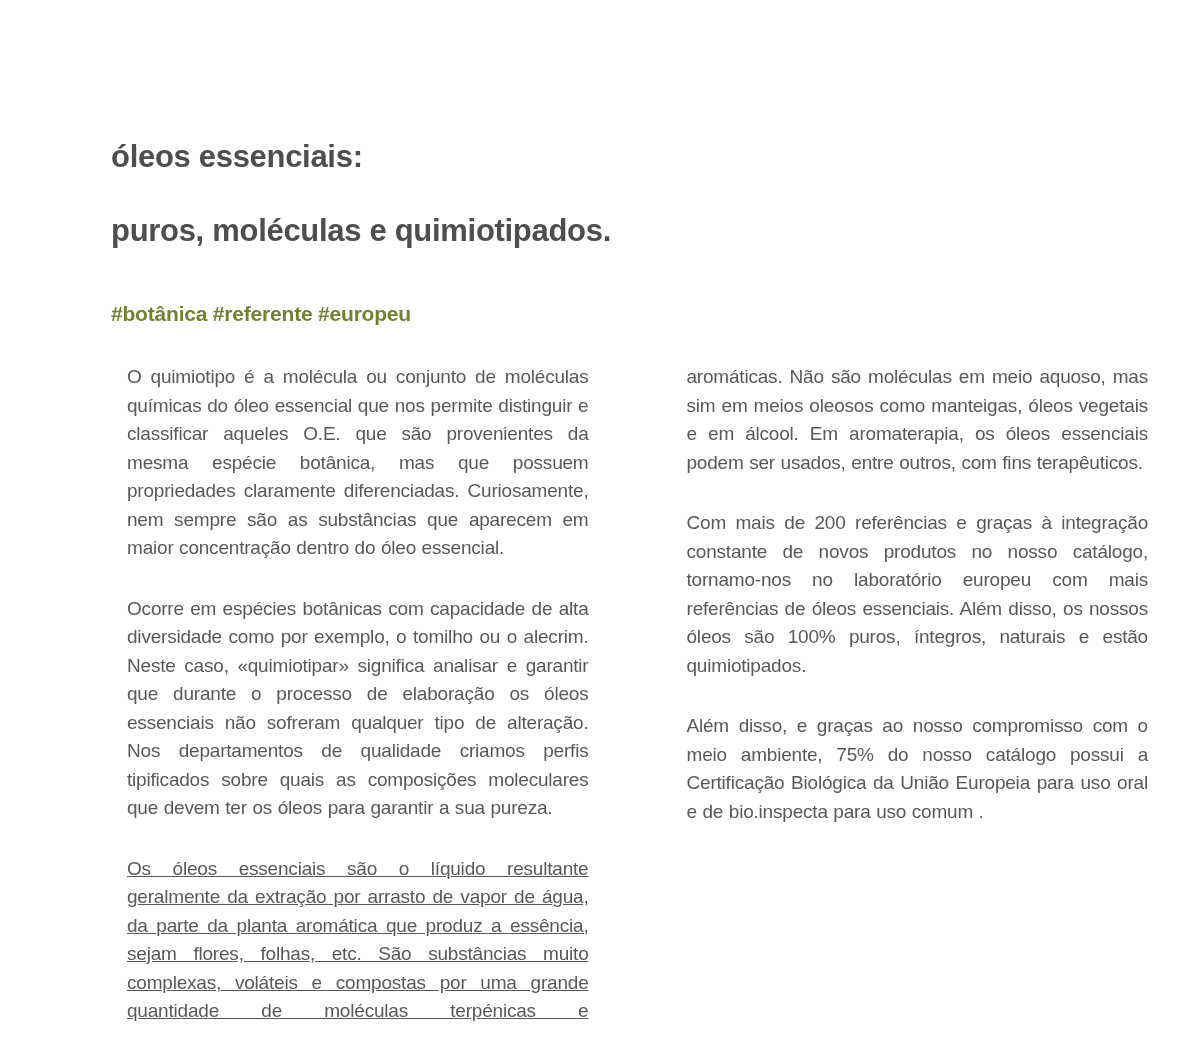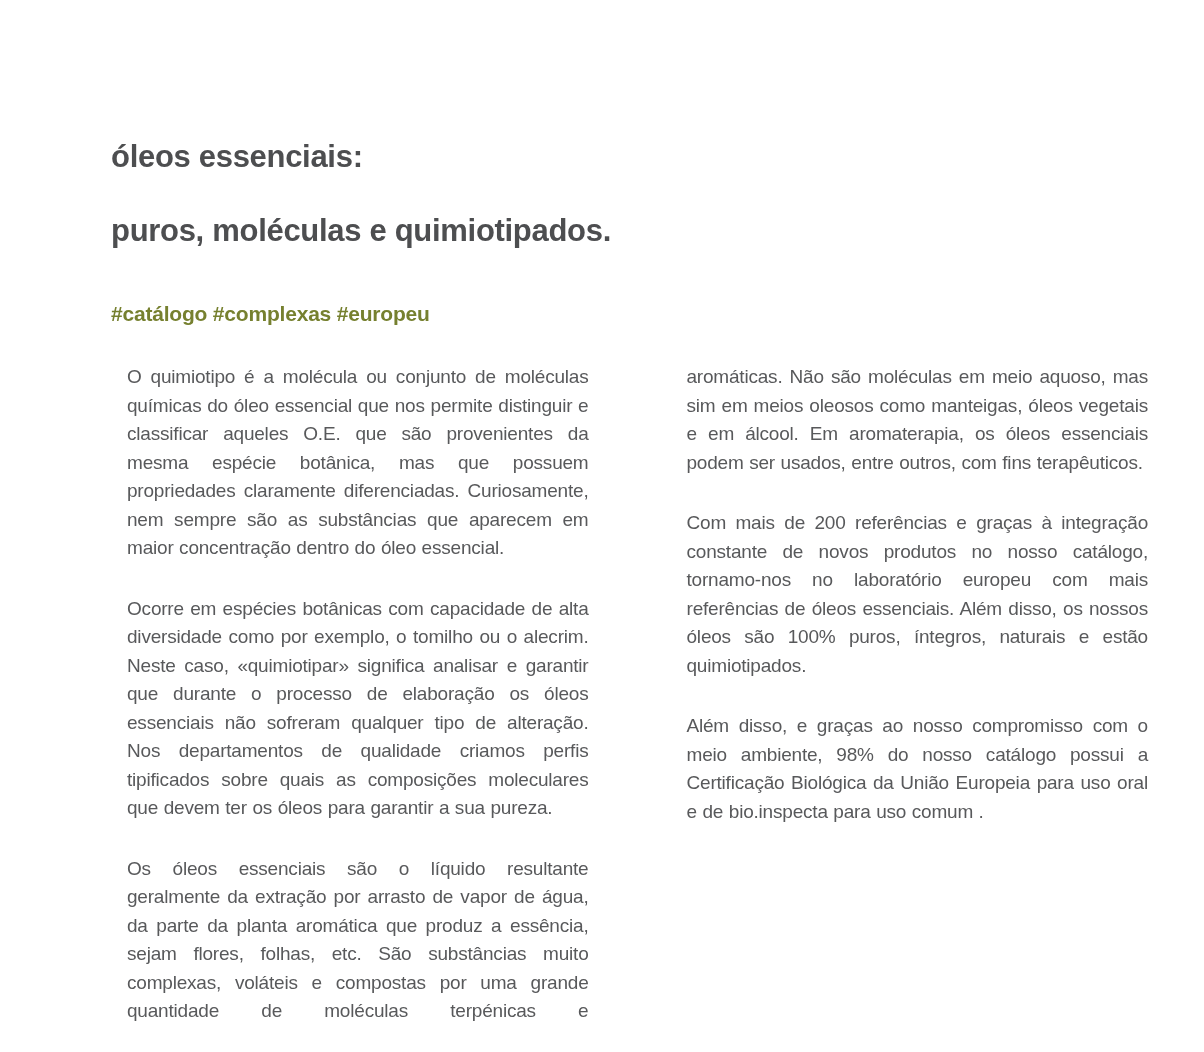--- a/index.html
+++ b/index.html
@@ -53,21 +53,21 @@
     width: 541px;
     font-size: 19px;
     line-height: 28.5px;
     color: #58595B;
     text-align: justify;
     letter-spacing: -0.2px;
     word-spacing: 0.5px;
   }
   .column p { margin: 0; }
   .gap-normal { margin-top: 24px; }
-  .gap-large  { margin-top: 49px; }
+  .gap-large  { margin-top: 49px; text-decoration: underline; }
   .gap-xlarge { margin-top: 53px; }
   .justify-last { text-align-last: justify; }
 
   
   .footer {
     position: absolute;
     left: 47px;
     top: 994px;
     width: 1110px;
     display: flex;
@@ -80,35 +80,35 @@
   }
 </style>
 </head>
 <body>
 
 <div class="page">
 
   <div class="header">
     <div class="title-line">óleos essenciais:</div>
     <div class="title-line">puros, moléculas e quimiotipados.</div>
-    <div class="hashtags">#catálogo #complexas #europeu</div>
+    <div class="hashtags">#botânica #referente #europeu</div>
   </div>
 
   <div class="columns">
 
     <div class="column">
       <p>O quimiotipo é a molécula ou conjunto de moléculas químicas do óleo essencial que nos permite distinguir e classificar aqueles O.E. que são provenientes da mesma espécie botânica, mas que possuem propriedades claramente diferenciadas. Curiosamente, nem sempre são as substâncias que aparecem em maior concentração dentro do óleo essencial.</p>
       <p class="gap-normal">Ocorre em espécies botânicas com capacidade de alta diversidade como por exemplo, o tomilho ou o alecrim. Neste caso, «quimiotipar» significa analisar e garantir que durante o processo de elaboração os óleos essenciais não sofreram qualquer tipo de alteração. Nos departamentos de qualidade criamos perfis tipificados sobre quais as composições moleculares que devem ter os óleos para garantir a sua pureza.</p>
       <p class="gap-large justify-last">Os óleos essenciais são o líquido resultante geralmente da extração por arrasto de vapor de água, da parte da planta aromática que produz a essência, sejam flores, folhas, etc. São substâncias muito complexas, voláteis e compostas por uma grande quantidade de moléculas terpénicas e</p>
     </div>
 
     <div class="column">
       <p>aromáticas. Não são moléculas em meio aquoso, mas sim em meios oleosos como manteigas, óleos vegetais e em álcool. Em aromaterapia, os óleos essenciais podem ser usados, entre outros, com fins terapêuticos.</p>
       <p class="gap-normal">Com mais de 200 referências e graças à integração constante de novos produtos no nosso catálogo, tornamo-nos no laboratório europeu com mais referências de óleos essenciais. Além disso, os nossos óleos são 100% puros, íntegros, naturais e estão quimiotipados.</p>
-      <p class="gap-xlarge">Além disso, e graças ao nosso compromisso com o meio ambiente, 98% do nosso catálogo possui a Certificação Biológica da União Europeia para uso oral e de bio.inspecta para uso comum .</p>
+      <p class="gap-xlarge">Além disso, e graças ao nosso compromisso com o meio ambiente, 75% do nosso catálogo possui a Certificação Biológica da União Europeia para uso oral e de bio.inspecta para uso comum .</p>
     </div>
 
   </div>
 
   <div class="footer">
     <div>terpenic.com</div>
     <div>5</div>
   </div>
 
 </div>

